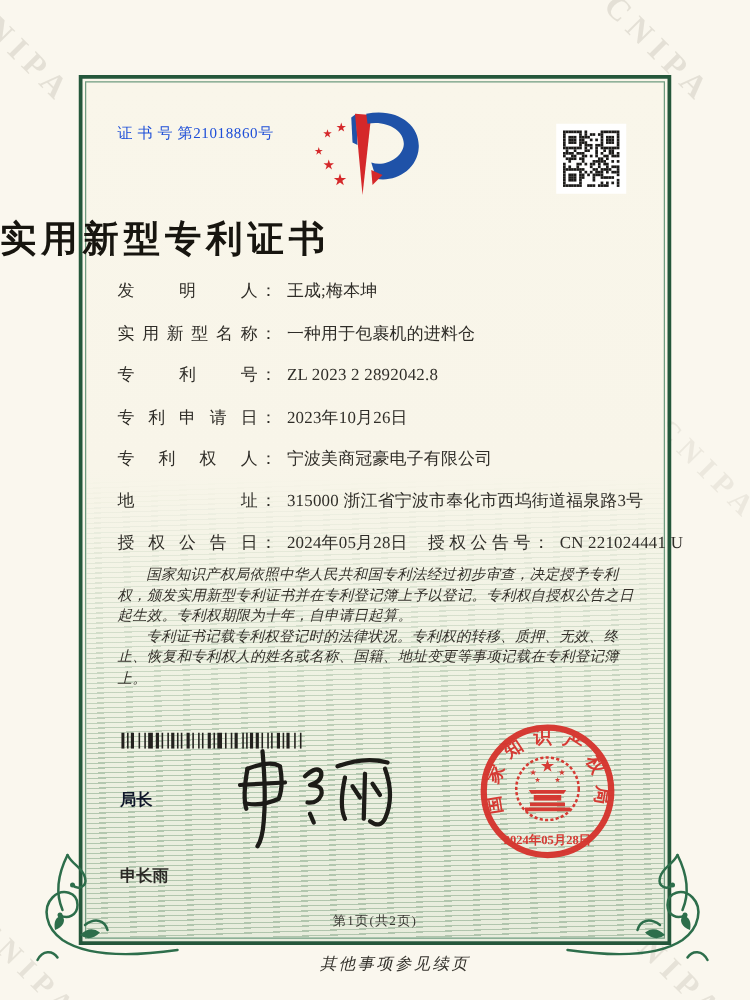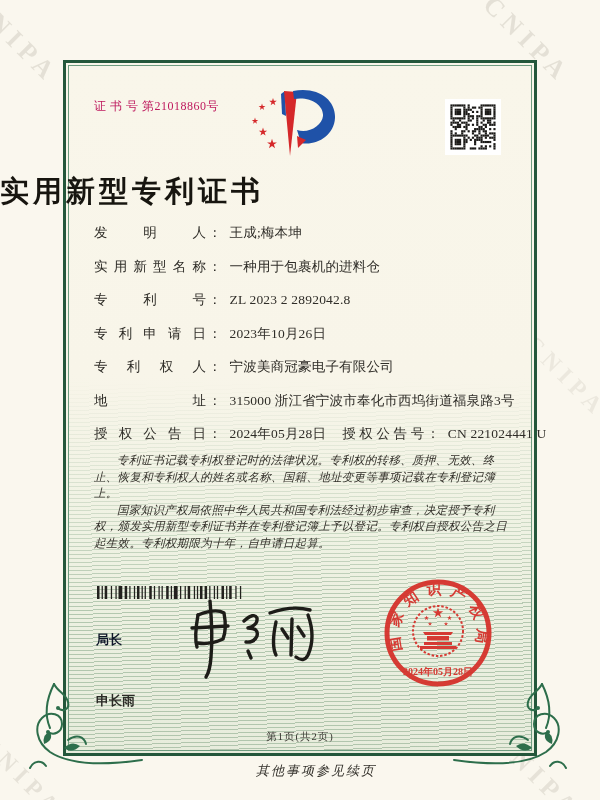--- a/index.html
+++ b/index.html
@@ -16,21 +16,21 @@
          border:3px solid #24573b;z-index:2;
          background:linear-gradient(180deg,#f9f6ea 0%,#f8f5e9 45%,#eff2e3 68%,#e7ecdc 100%);}
   .frame-inner{position:absolute;left:2px;top:2px;right:2px;bottom:2px;border:1px solid #6f9c80;}
   .frame-inner::before{content:"";position:absolute;inset:0;
       background:repeating-linear-gradient(178deg,rgba(110,150,115,.45) 0 1px,transparent 1px 4px);
       -webkit-mask-image:linear-gradient(180deg,transparent 0 46%,rgba(0,0,0,.45) 62%,#000 80%);
       mask-image:linear-gradient(180deg,transparent 0 46%,rgba(0,0,0,.45) 62%,#000 80%);}
 
   .content{position:absolute;inset:0;z-index:4;}
 
-  .cert-no{position:absolute;left:94px;top:98px;font-size:12px;color:#be185d;letter-spacing:.5px;}
+  .cert-no{position:absolute;left:94px;top:98px;font-size:12px;color:#1d4ed8;letter-spacing:.5px;}
   .qr-box{position:absolute;left:445px;top:99px;width:56px;height:56px;background:#fff;
           display:flex;align-items:center;justify-content:center;}
   .logo{position:absolute;left:248px;top:88px;}
   .title{position:absolute;left:0;right:0;top:172px;font-size:29px;font-weight:bold;
          color:#17150f;letter-spacing:4px;}
 
   .fields{position:absolute;left:94px;top:224px;width:414px;}
   .frow{height:18px;margin-bottom:15.5px;font-size:13.5px;color:#2f2d28;white-space:nowrap;}
   .flabel{display:inline-block;width:112px;text-align:justify;text-align-last:justify;vertical-align:top;}
   .flabel2{display:inline-block;width:82px;margin-left:16px;text-align:justify;text-align-last:justify;vertical-align:top;}
@@ -386,22 +386,22 @@
       </div>
       <div class="frow">
         <span class="flabel">地址</span><span class="fcolon">：</span><span class="fvalue">315000 浙江省宁波市奉化市西坞街道福泉路3号</span>
       </div>
       <div class="frow">
         <span class="flabel">授权公告日</span><span class="fcolon">：</span><span class="fvalue">2024年05月28日</span><span class="flabel2">授权公告号</span><span class="fcolon">：</span><span class="fvalue">CN 221024441 U</span>
       </div>
     </div>
 
     <div class="paras">
+      <p>国家知识产权局依照中华人民共和国专利法经过初步审查，决定授予专利权，颁发实用新型专利证书并在专利登记簿上予以登记。专利权自授权公告之日起生效。专利权期限为十年，自申请日起算。</p>
       <p>专利证书记载专利权登记时的法律状况。专利权的转移、质押、无效、终止、恢复和专利权人的姓名或名称、国籍、地址变更等事项记载在专利登记簿上。</p>
-      <p>国家知识产权局依照中华人民共和国专利法经过初步审查，决定授予专利权，颁发实用新型专利证书并在专利登记簿上予以登记。专利权自授权公告之日起生效。专利权期限为十年，自申请日起算。</p>
     </div>
 
     <svg id="bcSvg" class="barcode" width="146" height="13" viewBox="0 0 146 13">
         <rect x="0.00" y="0" width="2.52" height="13" fill="#23211e"></rect>
         <rect x="4.61" y="0" width="1.26" height="13" fill="#23211e"></rect>
         <rect x="7.68" y="0" width="2.52" height="13" fill="#23211e"></rect>
         <rect x="13.83" y="0" width="1.26" height="13" fill="#23211e"></rect>
         <rect x="18.44" y="0" width="1.26" height="13" fill="#23211e"></rect>
         <rect x="21.52" y="0" width="3.78" height="13" fill="#23211e"></rect>
         <rect x="27.66" y="0" width="2.52" height="13" fill="#23211e"></rect>

